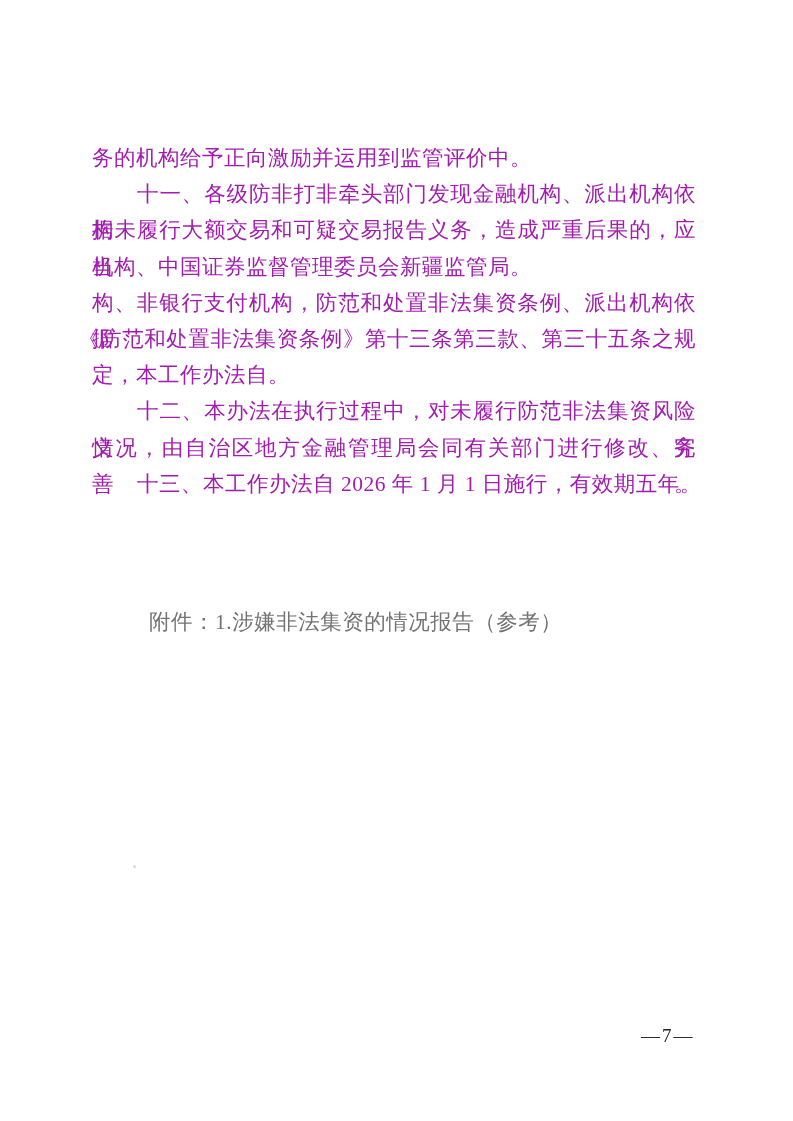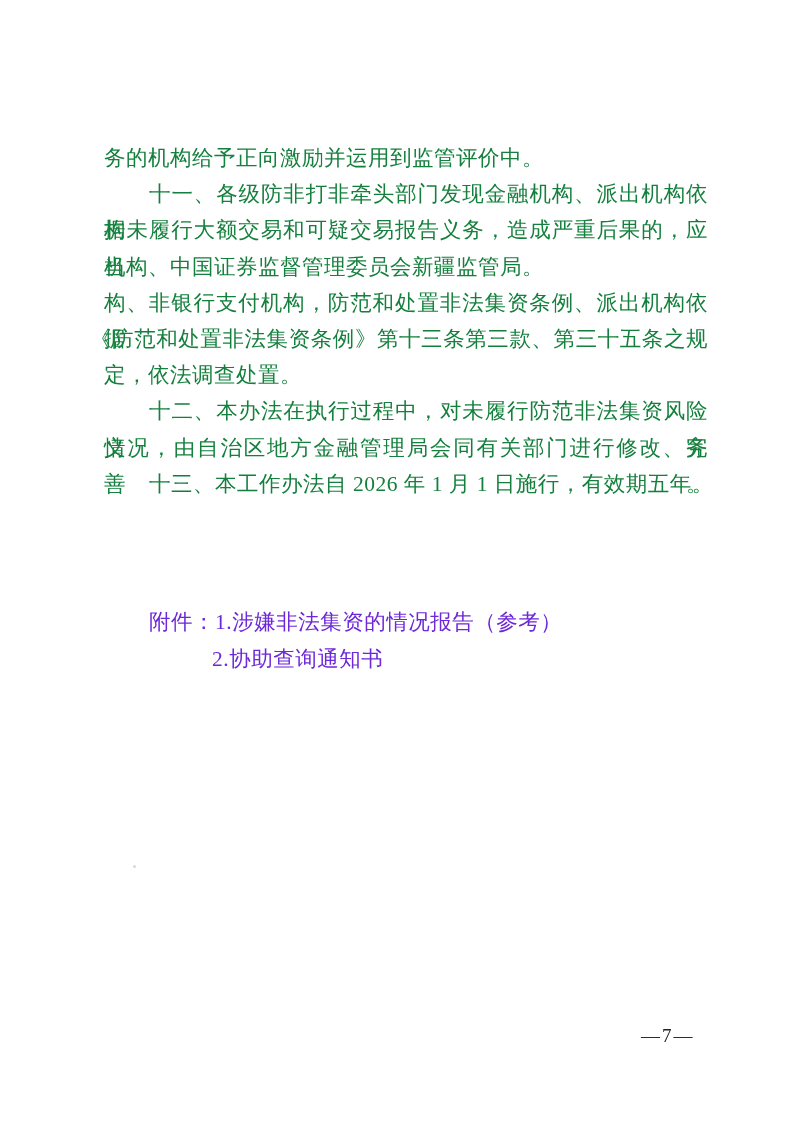--- a/index.html
+++ b/index.html
@@ -11,45 +11,45 @@
     font-family: "Liberation Serif", "DejaVu Serif", serif;
     overflow: hidden;
   }
   .page {
     position: absolute;
     inset: 0;
     background: #ffffff;
   }
   .text-block {
     position: absolute;
-    left: 104px;
+    left: 92px;
     top: 140px;
     width: 604px;
-    color: #15803d;
+    color: #a21caf;
   }
   .line {
     height: 36.2px;
     line-height: 36.2px;
     font-size: 21.5px;
     letter-spacing: 0.5px;
     white-space: nowrap;
   }
   .line.justify {
     white-space: normal;
     text-align: justify;
     text-align-last: justify;
   }
   .line.indent { text-indent: 45px; }
   .line.hang { text-indent: -14px; }
   .attach-block {
     position: absolute;
     left: 104px;
     top: 604px;
     width: 604px;
-    color: #6d28d9;
+    color: #737373;
   }
   .attach-line {
     height: 37px;
     line-height: 37px;
     font-size: 21.5px;
     letter-spacing: 0.5px;
     white-space: nowrap;
   }
   .page-num {
     position: absolute;
@@ -75,28 +75,27 @@
 
 <div class="page">
 
   <div class="text-block">
       <div class="line">务的机构给予正向激励并运用到监管评价中。</div>
       <div class="line justify indent">十一、各级防非打非牵头部门发现金融机构、派出机构依据</div>
       <div class="line justify">构未履行大额交易和可疑交易报告义务，造成严重后果的，应当</div>
       <div class="line">机构、中国证券监督管理委员会新疆监管局。</div>
       <div class="line justify">构、非银行支付机构，防范和处置非法集资条例、派出机构依据</div>
       <div class="line justify hang">《防范和处置非法集资条例》第十三条第三款、第三十五条之规</div>
-      <div class="line">定，依法调查处置。</div>
+      <div class="line">定，本工作办法自。</div>
       <div class="line justify indent">十二、本办法在执行过程中，对未履行防范非法集资风险义务</div>
       <div class="line justify">情况，由自治区地方金融管理局会同有关部门进行修改、完善。</div>
       <div class="line indent">十三、本工作办法自 2026 年 1 月 1 日施行，有效期五年。</div>
     </div>
 
   <div class="attach-block">
       <div class="attach-line" style="padding-left: 45px;">附件：1.涉嫌非法集资的情况报告（参考）</div>
-      <div class="attach-line" style="padding-left: 108px;">2.协助查询通知书</div>
     </div>
 
   <div class="scan-speck"></div>
 
   <div class="page-num">—7—</div>
 
 </div>
 
 </body></html>

